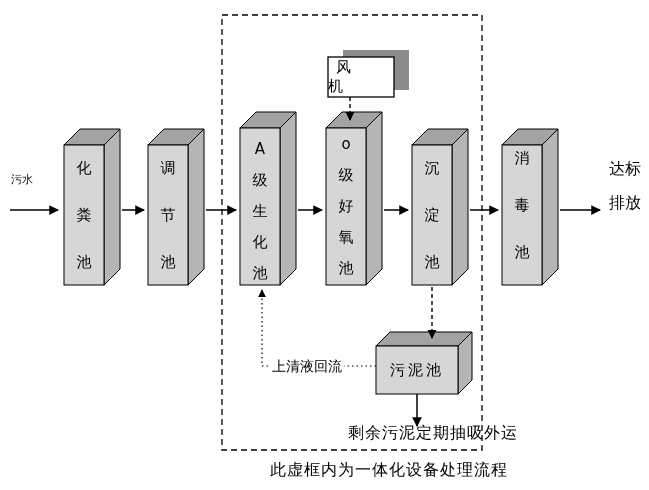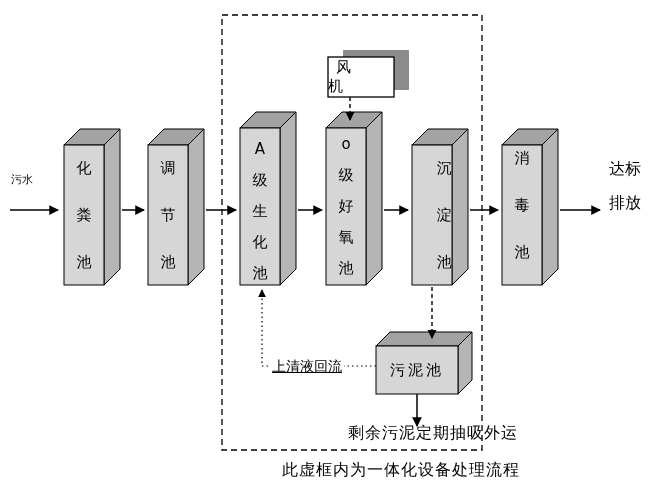--- a/index.html
+++ b/index.html
@@ -7,21 +7,21 @@
   .stage{position:relative;width:649px;height:490px;background:#fff;overflow:hidden;}
   .stage svg{position:absolute;left:0;top:0;}
   .lbl{position:absolute;font-size:11px;line-height:1.2;white-space:nowrap;}
   .box-label{position:absolute;display:flex;align-items:center;justify-content:center;text-align:center;font-size:15px;}
   .box-label span{display:block;width:1.05em;word-break:break-all;}
   .v3 span{line-height:47px;}
   .v5 span{line-height:31px;}
   .hcenter{position:absolute;display:flex;align-items:center;justify-content:center;font-size:15px;}
   .fan-label{letter-spacing:8px;text-indent:8px;}
   .sludge-label{letter-spacing:3px;}
-  .reflux{position:absolute;font-size:14px;background:#fff;padding:0 2px;white-space:nowrap;text-decoration:underline;}
+  .reflux{position:absolute;font-size:14px;background:#fff;padding:0 2px;white-space:nowrap;}
   .note{position:absolute;font-size:16px;letter-spacing:1px;white-space:nowrap;}
   .outlabel{position:absolute;font-size:16px;width:36px;word-break:break-all;line-height:34px;text-align:center;}
   .caption{position:absolute;font-size:16px;letter-spacing:1px;white-space:nowrap;}
   .face-front{fill:var(--front,#d6d6d6);stroke:#000;stroke-width:1;}
   .face-top{fill:var(--top,#a3a3a3);stroke:#000;stroke-width:1;}
   .face-side{fill:var(--side,#b5b5b5);stroke:#000;stroke-width:1;}
   .flow-line{stroke:#000;stroke-width:1.5;fill:none;}
   .dash-line{stroke:#000;stroke-width:1.4;fill:none;stroke-dasharray:4,3;}
   .dot-line{stroke:#000;stroke-width:1.2;fill:none;stroke-dasharray:1.5,3;}
   .frame{fill:none;stroke:#000;stroke-width:1.3;stroke-dasharray:6,4;}
@@ -104,32 +104,32 @@
   </div>
   <div class="box-label v3" style="left:148px;top:145px;width:40px;height:140px;">
     <span>调节池</span>
   </div>
   <div class="box-label v5" style="left:240px;top:128px;width:40px;height:166px;">
     <span>A级生化池</span>
   </div>
   <div class="box-label v5" style="left:326px;top:128px;width:40px;height:157px;">
     <span>o级好氧池</span>
   </div>
-  <div class="box-label v3" style="left:412px;top:145px;width:40px;height:140px;justify-content:flex-end;">
+  <div class="box-label v3" style="left:412px;top:145px;width:40px;height:140px;">
     <span>沉淀池</span>
   </div>
   <div class="box-label v3" style="left:502px;top:145px;width:40px;height:120px;">
     <span>消毒池</span>
   </div>
 
   <div class="hcenter fan-label" style="left:328px;top:57px;width:58px;height:40px;">风 机</div>
 
   <div class="hcenter sludge-label" style="left:376px;top:346px;width:82px;height:48px;">污泥池</div>
 
   <div class="reflux" style="left:270px;top:358px;">上清液回流</div>
 
   <div class="note" style="left:348px;top:423px;">剩余污泥定期抽吸外运</div>
 
   <div class="outlabel" style="left:607px;top:152px;">达标排放</div>
 
-  <div class="caption" style="left:282px;top:460px;">此虚框内为一体化设备处理流程</div>
+  <div class="caption" style="left:270px;top:460px;">此虚框内为一体化设备处理流程</div>
 
 </div>
 
 </body></html>

